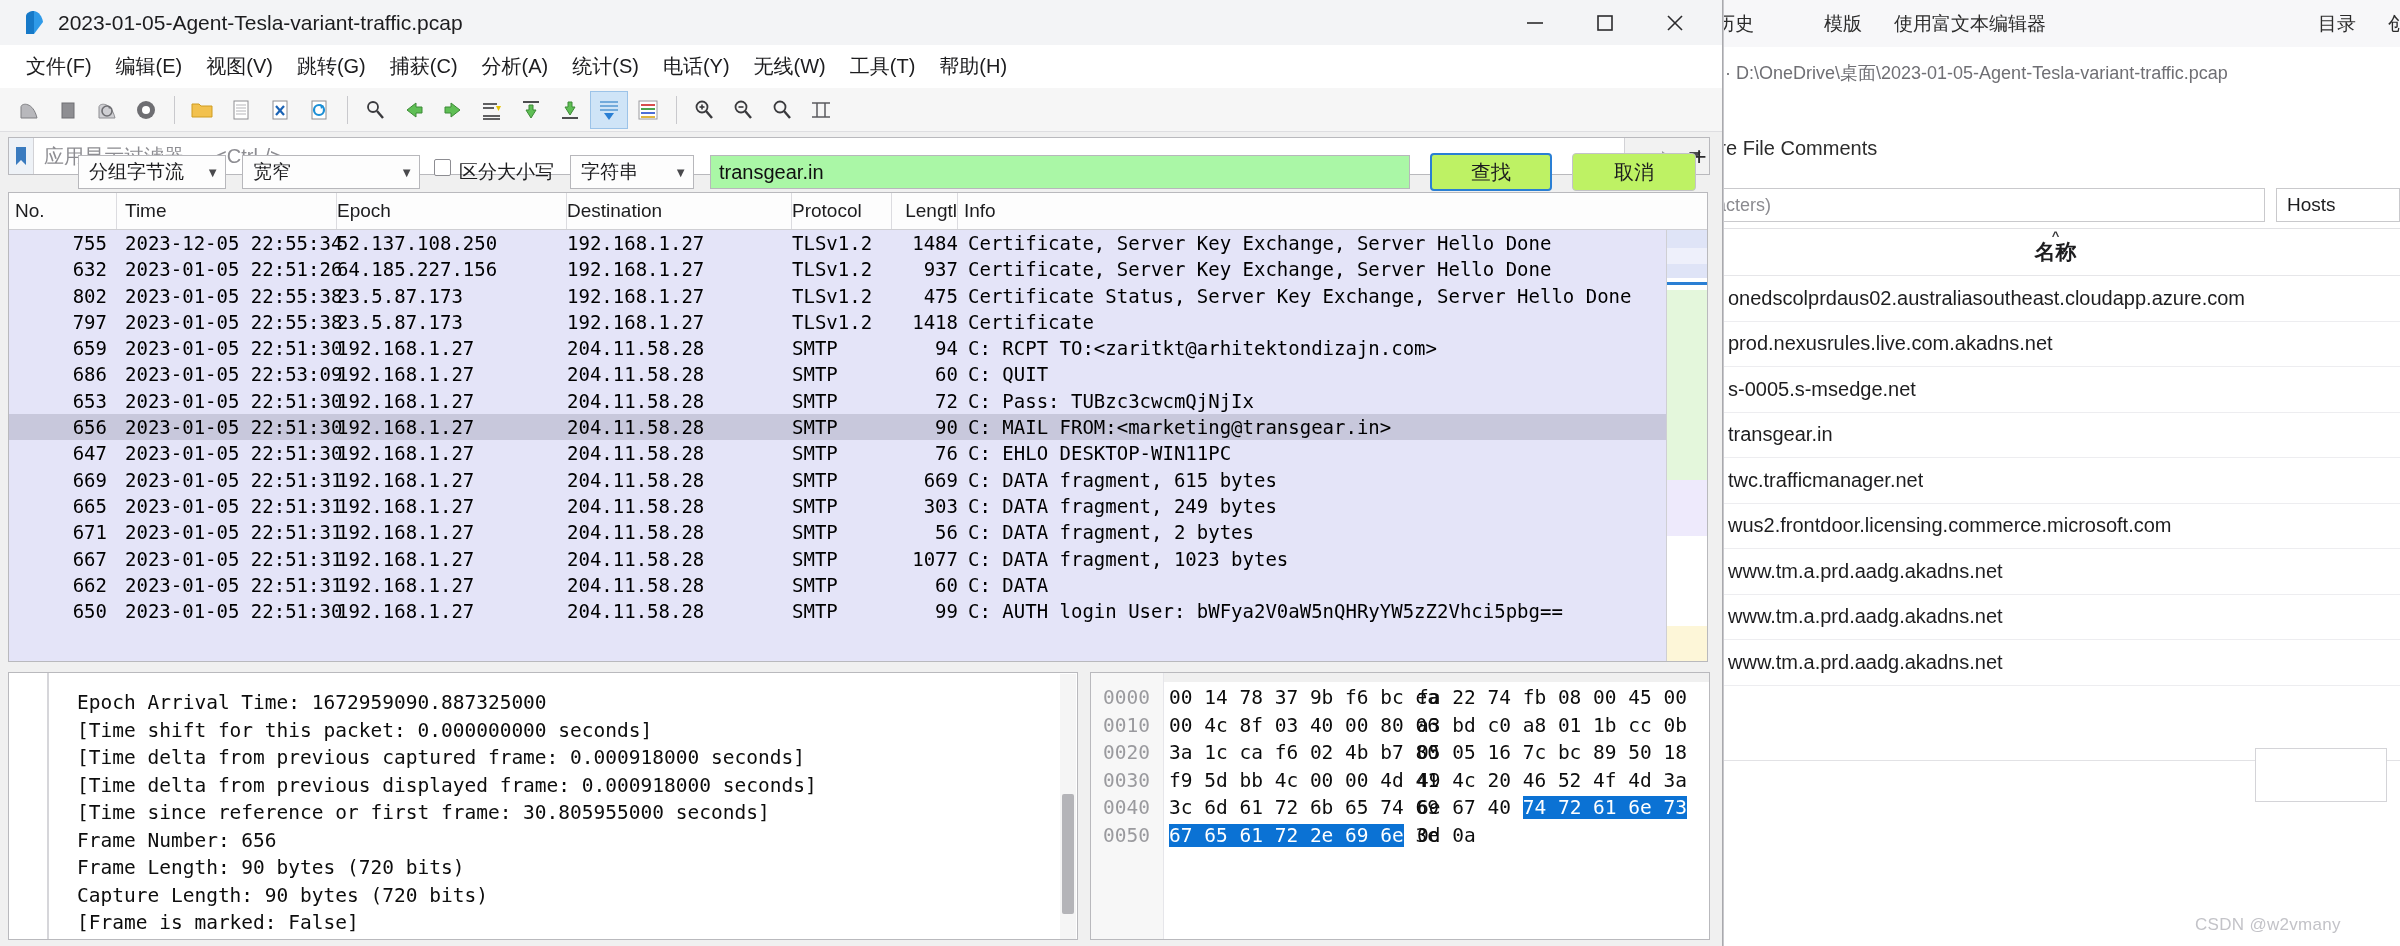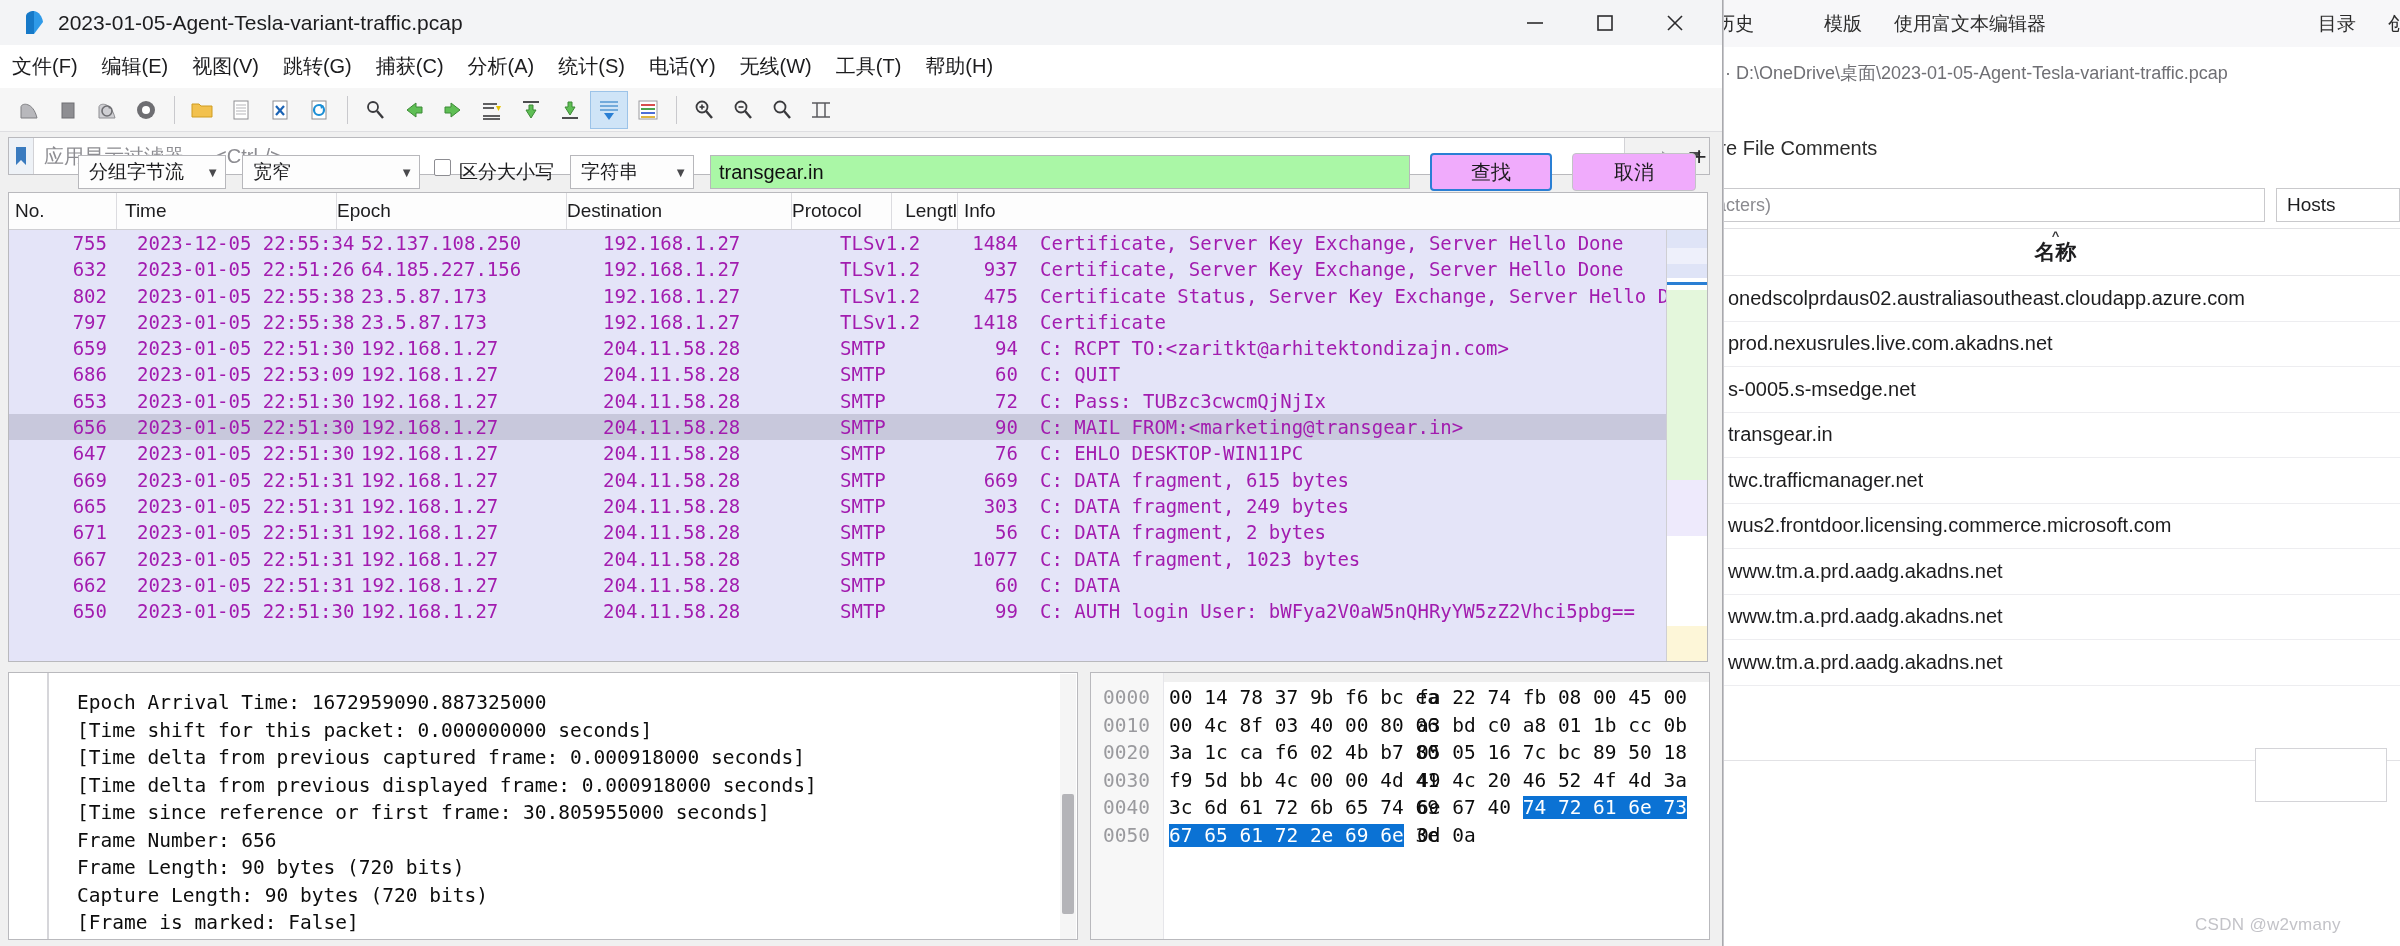--- a/index.html
+++ b/index.html
@@ -246,20 +246,21 @@
   .ws-close{ right: 12px; }
 
   
   .ws-menu {
     position: absolute;
     left: 0; top: 45px;
     width: 1722px; height: 43px;
     background: #ffffff;
     display: flex;
     align-items: center;
+    padding-left: 14px;
     box-sizing: border-box;
   }
   .ws-menu-item {
     font-size: 20px;
     color: #1c1c1e;
     padding: 0 12px;
     white-space: nowrap;
     line-height: 43px;
   }
 
@@ -369,21 +370,21 @@
     color: #101010;
     display: flex;
     align-items: center;
     padding-left: 8px;
     box-sizing: border-box;
   }
   .fb-btn {
     height: 38px;
     border: 1px solid #c3c3c7;
     border-radius: 4px;
-    background: #f0abfc;
+    background: #bef264;
     font-size: 20px;
     color: #1c1c1e;
     display: flex;
     align-items: center;
     justify-content: center;
     box-sizing: border-box;
   }
   .fb-btn.primary { border: 2px solid #2a7fd4; }
 
   
@@ -420,24 +421,23 @@
     position: relative;
     background: #e4e4f8;
     height: 432px;
     font-family: "DejaVu Sans Mono", monospace;
     font-size: 19px;
   }
   .pl-row {
     height: 26.3px;
     line-height: 26.3px;
     display: flex;
-    color: #a21caf;
+    color: #000000;
     white-space: nowrap;
     background: #e4e4f8;
-    gap: 12px;
   }
   .pl-row.sel { background: #c8c8dc; }
   .c-no   { width: 108px; text-align: right; padding-right: 10px; box-sizing: border-box;}
   .c-time { width: 220px; padding-left: 8px; box-sizing: border-box;}
   .c-src  { width: 230px; padding-left: 0px; box-sizing: border-box;}
   .c-dst  { width: 225px; padding-left: 0px; box-sizing: border-box;}
   .c-prot { width: 100px; padding-left: 0px; box-sizing: border-box;}
   .c-len  { width: 66px;  text-align: right; box-sizing: border-box;}
   .c-info { flex: 1; padding-left: 10px; box-sizing: border-box;}
 

